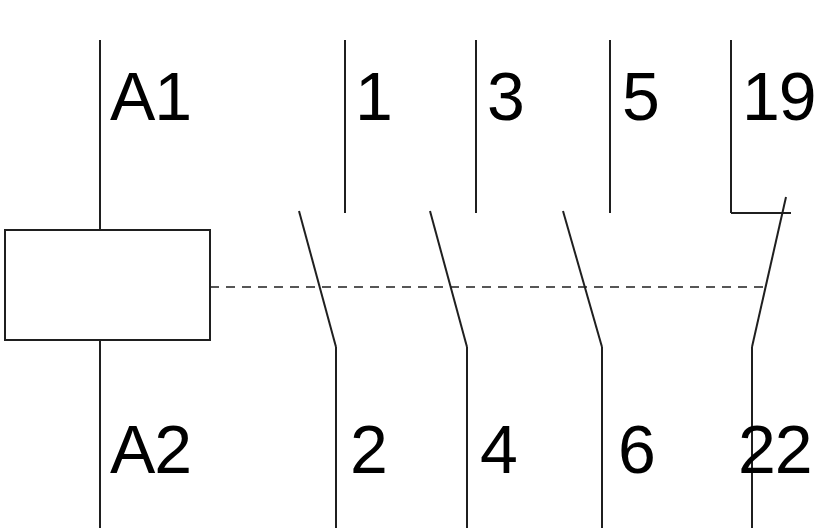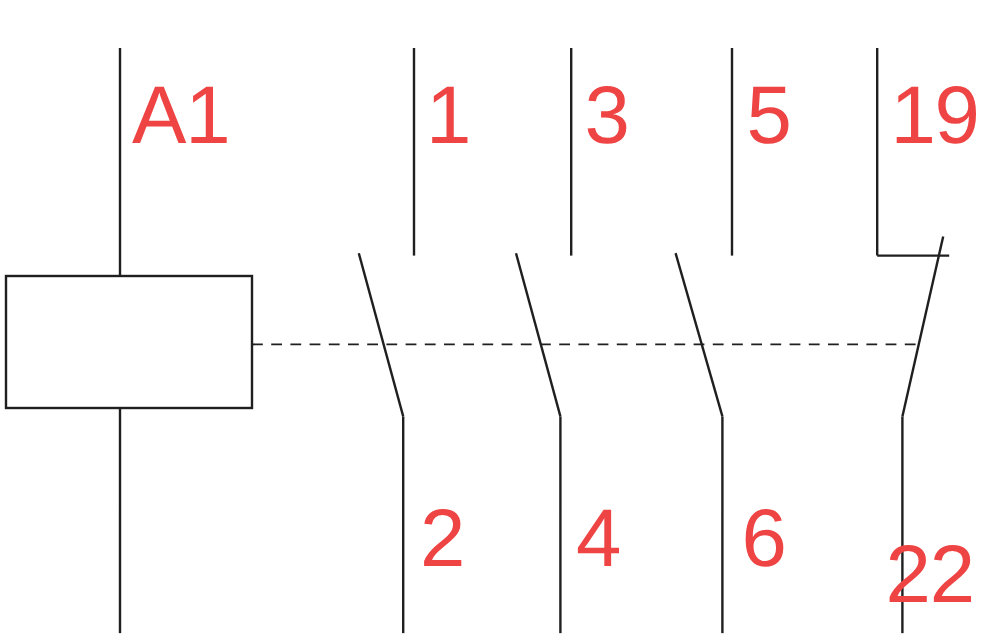--- a/index.html
+++ b/index.html
@@ -17,21 +17,21 @@
   }
   .canvas svg {
     position: absolute;
     left: 0;
     top: 0;
   }
   .lbl {
     position: absolute;
     font-size: 68px;
     line-height: 68px;
-    color: #ef4444;
+    color: #000000;
     letter-spacing: -1px;
     white-space: nowrap;
     user-select: none;
   }
 </style>
 </head>
 <body>
 
 <div class="canvas">
 
@@ -73,18 +73,19 @@
 
     </g>
   </svg>
 
   <div class="lbl" style="left:110px; top:62px;">A1</div>
   <div class="lbl" style="left:355px; top:62px;">1</div>
   <div class="lbl" style="left:487px; top:62px;">3</div>
   <div class="lbl" style="left:622px; top:62px;">5</div>
   <div class="lbl" style="left:742px; top:62px;">19</div>
 
+  <div class="lbl" style="left:110px; top:415px;">A2</div>
   <div class="lbl" style="left:350px; top:415px;">2</div>
   <div class="lbl" style="left:480px; top:415px;">4</div>
   <div class="lbl" style="left:618px; top:415px;">6</div>
-  <div class="lbl" style="left:738px; top:415px;margin-top:30px;">22</div>
+  <div class="lbl" style="left:738px; top:415px;">22</div>
 
 </div>
 
 </body></html>

